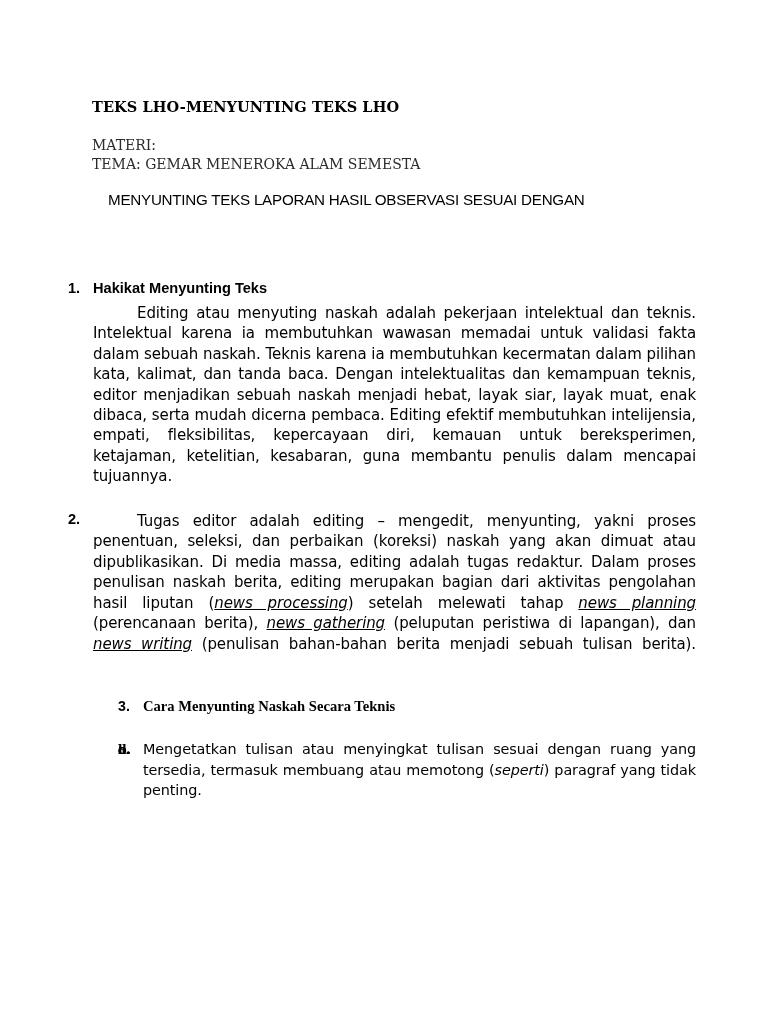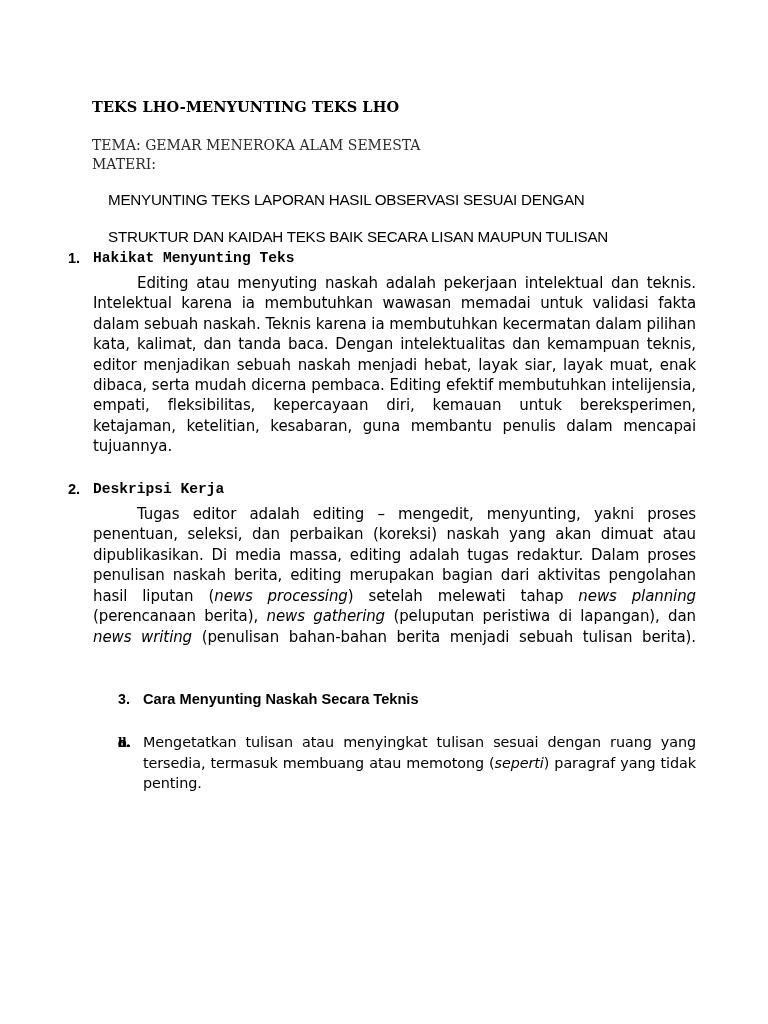--- a/index.html
+++ b/index.html
@@ -74,62 +74,64 @@
   .num-item .marker {
     position: absolute;
     left: 68px;
     top: 0;
     font-family: "Liberation Sans", sans-serif;
     font-size: 14.6px;
     font-weight: bold;
     line-height: 21px;
   }
   .num-item .heading-text {
-    font-family: Liberation Mono, monospace;
+    font-family: Liberation Sans, sans-serif;
     font-size: 14.6px;
     font-weight: bold;
     line-height: 21px;
     display: block;
+    margin-top: 30px;
   }
 
   
   .para {
     margin: 0 0 2px 0;
     padding: 0 72px 0 93px;
     font-family: "DejaVu Sans", sans-serif;
     font-size: 15px;
     line-height: 20.4px;
     text-align: justify;
     text-indent: 44px;
     letter-spacing: -0.1px;
     word-spacing: -0.3px;
     -webkit-hyphens: none;
     hyphens: none;
   }
   .para em {
     font-style: italic;
+    text-decoration: underline;
   }
 
   
   .sub-num-item {
     position: relative;
     padding-left: 143px;
     margin: 22px 0 0 0;
   }
   .sub-num-item .marker {
     position: absolute;
     left: 118px;
     top: 0;
     font-family: "Liberation Sans", sans-serif;
     font-size: 14.2px;
     font-weight: bold;
     line-height: 21px;
   }
   .sub-num-item .heading-text {
-    font-family: Liberation Sans, sans-serif;
+    font-family: Liberation Serif, serif;
     font-size: 14.6px;
     font-weight: bold;
     line-height: 21px;
     display: block;
   }
 
   
   .letter-list {
     margin: 0;
     padding: 0;
@@ -172,37 +174,35 @@
     width: 100%;
   }
 </style>
 </head>
 <body>
 
 <div class="page">
 
   <div class="header">
     <h1 class="doc-title">TEKS LHO-MENYUNTING TEKS LHO</h1>
+    <p class="meta-line">MATERI:</p>
     <p class="meta-line">TEMA: GEMAR MENEROKA ALAM SEMESTA</p>
-    <p class="meta-line">MATERI:</p>
     <p class="materi-body">MENYUNTING TEKS LAPORAN HASIL OBSERVASI SESUAI DENGAN</p>
-    <p class="materi-body">STRUKTUR DAN KAIDAH TEKS BAIK SECARA LISAN MAUPUN TULISAN</p>
   </div>
 
   <div class="content">
 
     <div class="num-item">
       <span class="marker">1.</span>
       <span class="heading-text">Hakikat Menyunting Teks</span>
     </div>
     <p class="para">Editing atau menyuting naskah adalah pekerjaan intelektual dan teknis. Intelektual karena ia membutuhkan wawasan memadai untuk validasi fakta dalam sebuah naskah. Teknis karena ia membutuhkan kecermatan dalam pilihan kata, kalimat, dan tanda baca. Dengan intelektualitas dan kemampuan teknis, editor menjadikan sebuah naskah menjadi hebat, layak siar, layak muat, enak dibaca, serta mudah dicerna pembaca. Editing efektif membutuhkan intelijensia, empati, fleksibilitas, kepercayaan diri, kemauan untuk bereksperimen, ketajaman, ketelitian, kesabaran, guna membantu penulis dalam mencapai tujuannya.</p>
 
     <div class="num-item">
       <span class="marker">2.</span>
-      <span class="heading-text">Deskripsi Kerja</span>
     </div>
     <p class="para">Tugas editor adalah editing – mengedit, menyunting, yakni proses penentuan, seleksi, dan perbaikan (koreksi) naskah yang akan dimuat atau dipublikasikan. Di media massa, editing adalah tugas redaktur. Dalam proses penulisan naskah berita, editing merupakan bagian dari aktivitas pengolahan hasil liputan (<em>news processing</em>) setelah melewati tahap <em>news planning</em> (perencanaan berita), <em>news gathering</em> (peluputan peristiwa di lapangan), dan <em>news writing</em> (penulisan bahan-bahan berita menjadi sebuah tulisan berita).</p>
 
     <div class="sub-num-item">
       <span class="marker">3.</span>
       <span class="heading-text">Cara Menyunting Naskah Secara Teknis</span>
     </div>
 
     <ul class="letter-list">
         <li class="letter-item">

